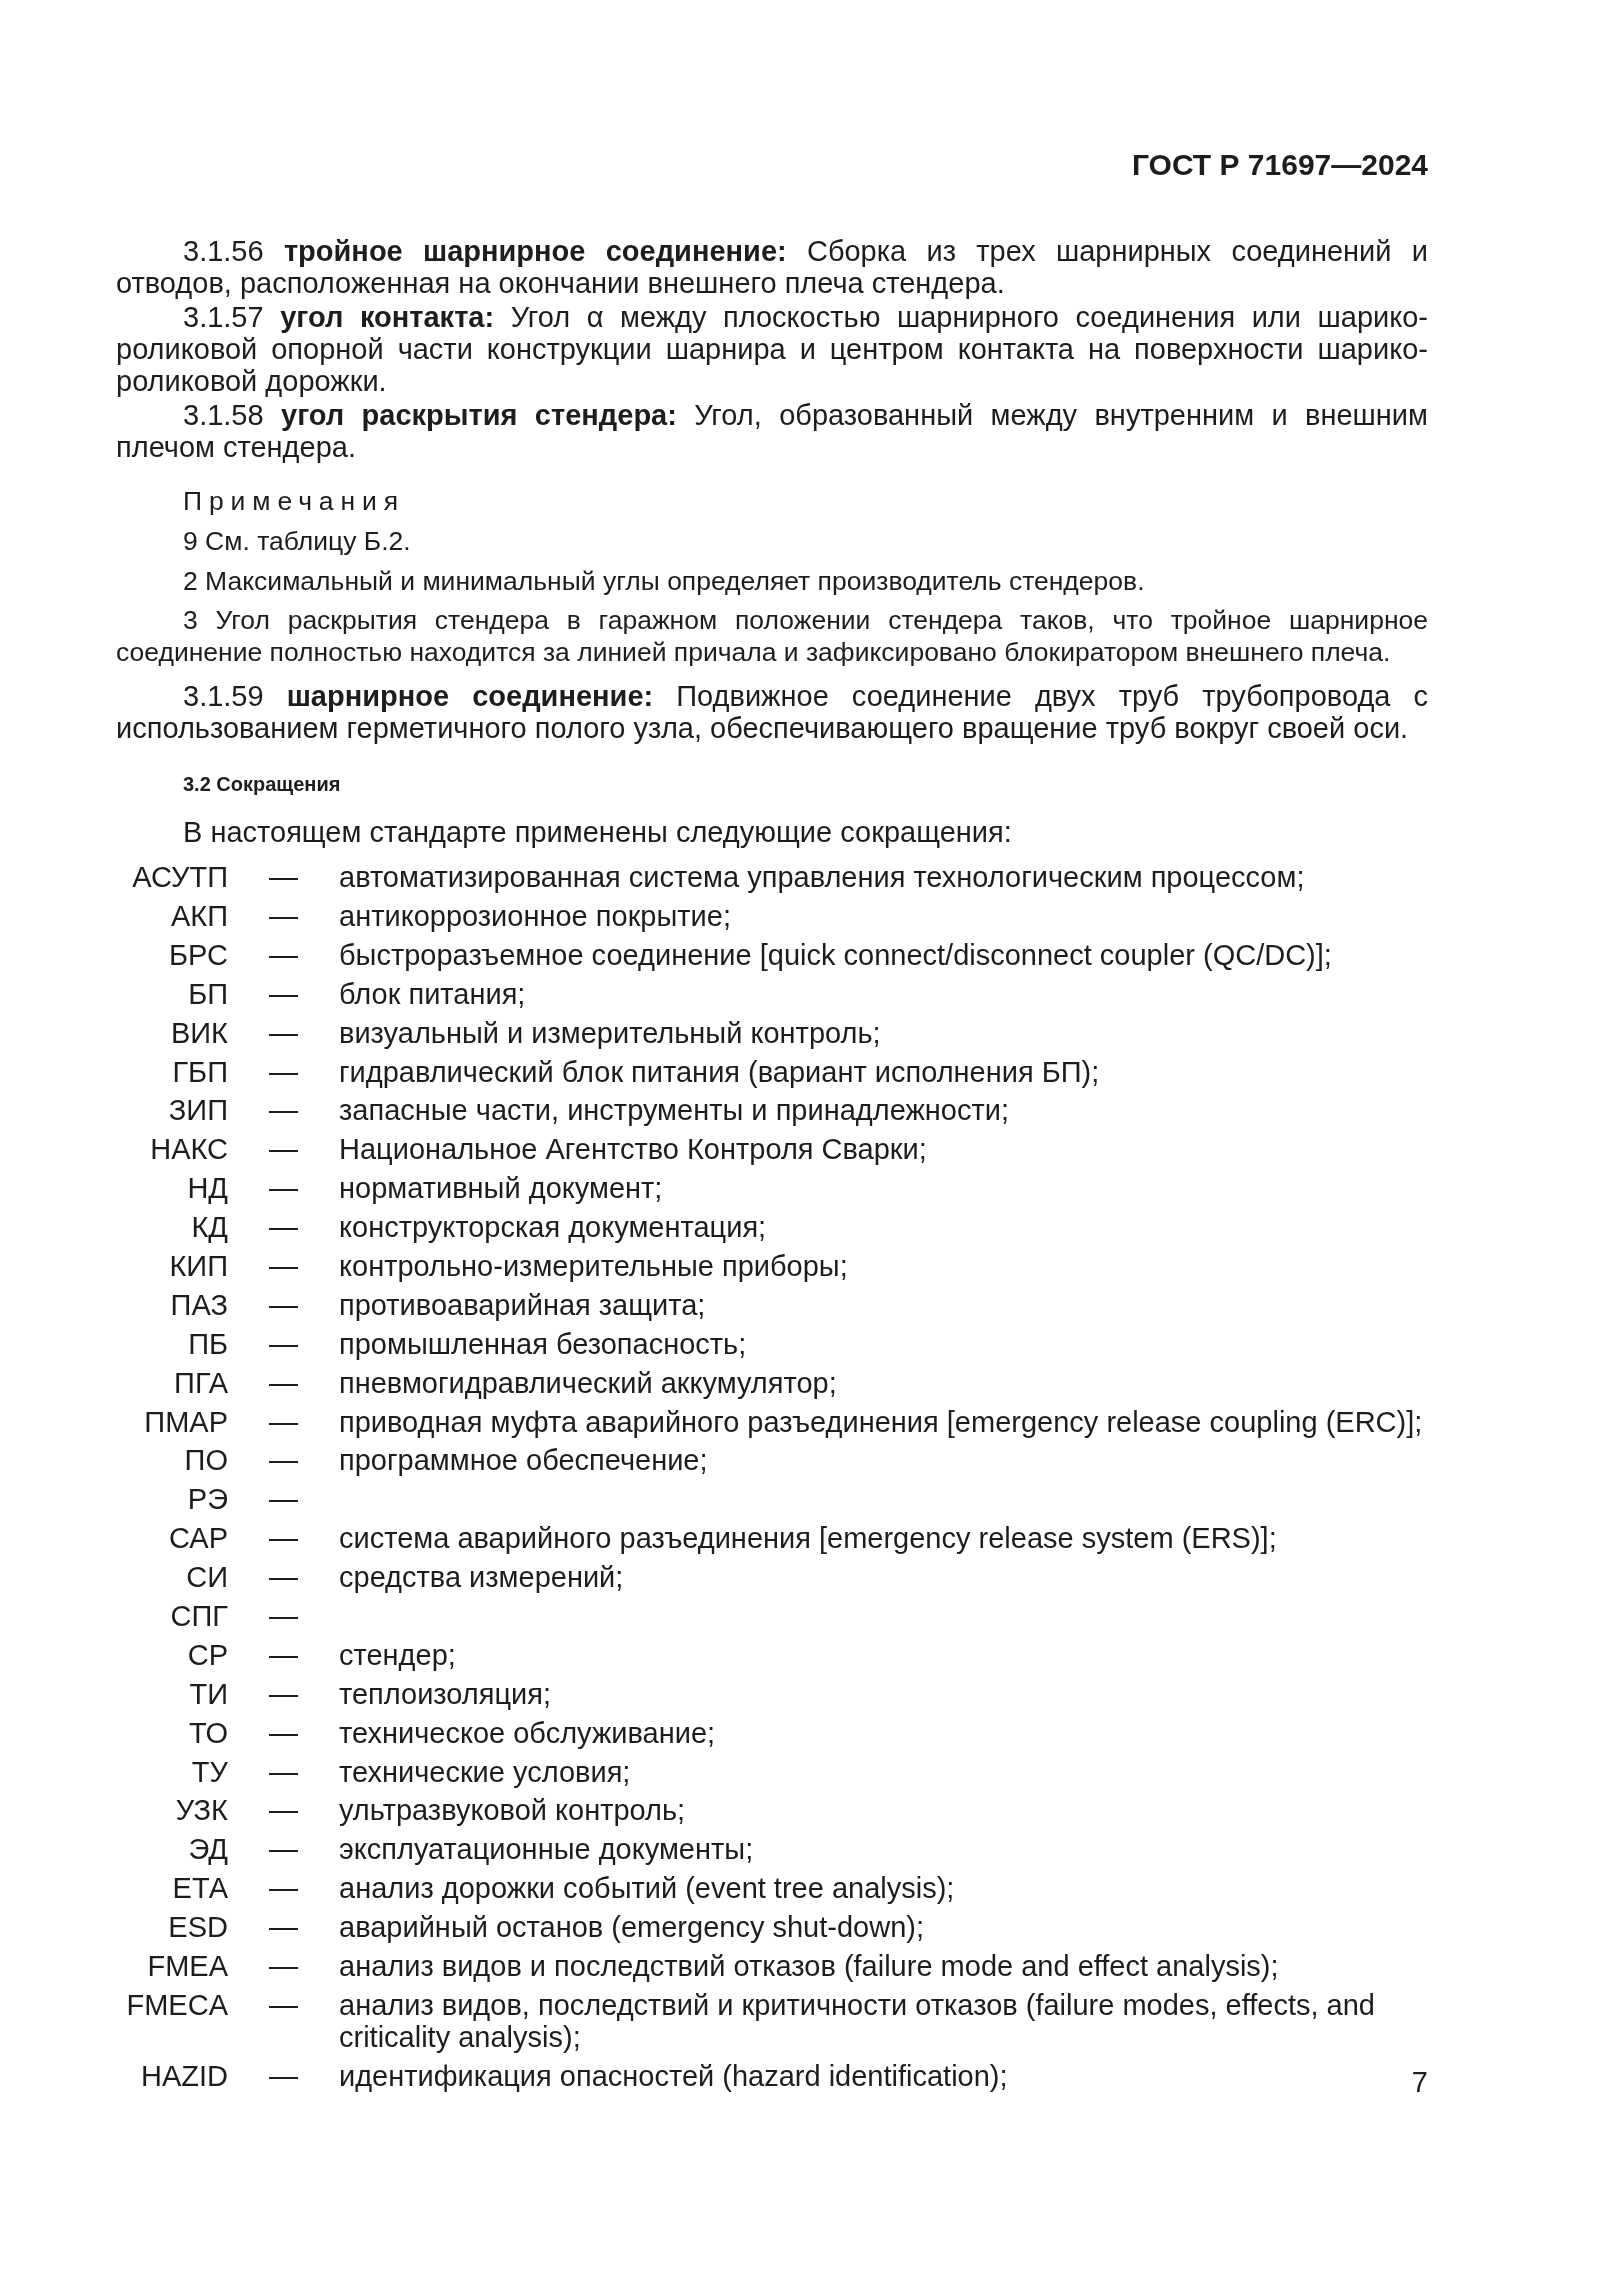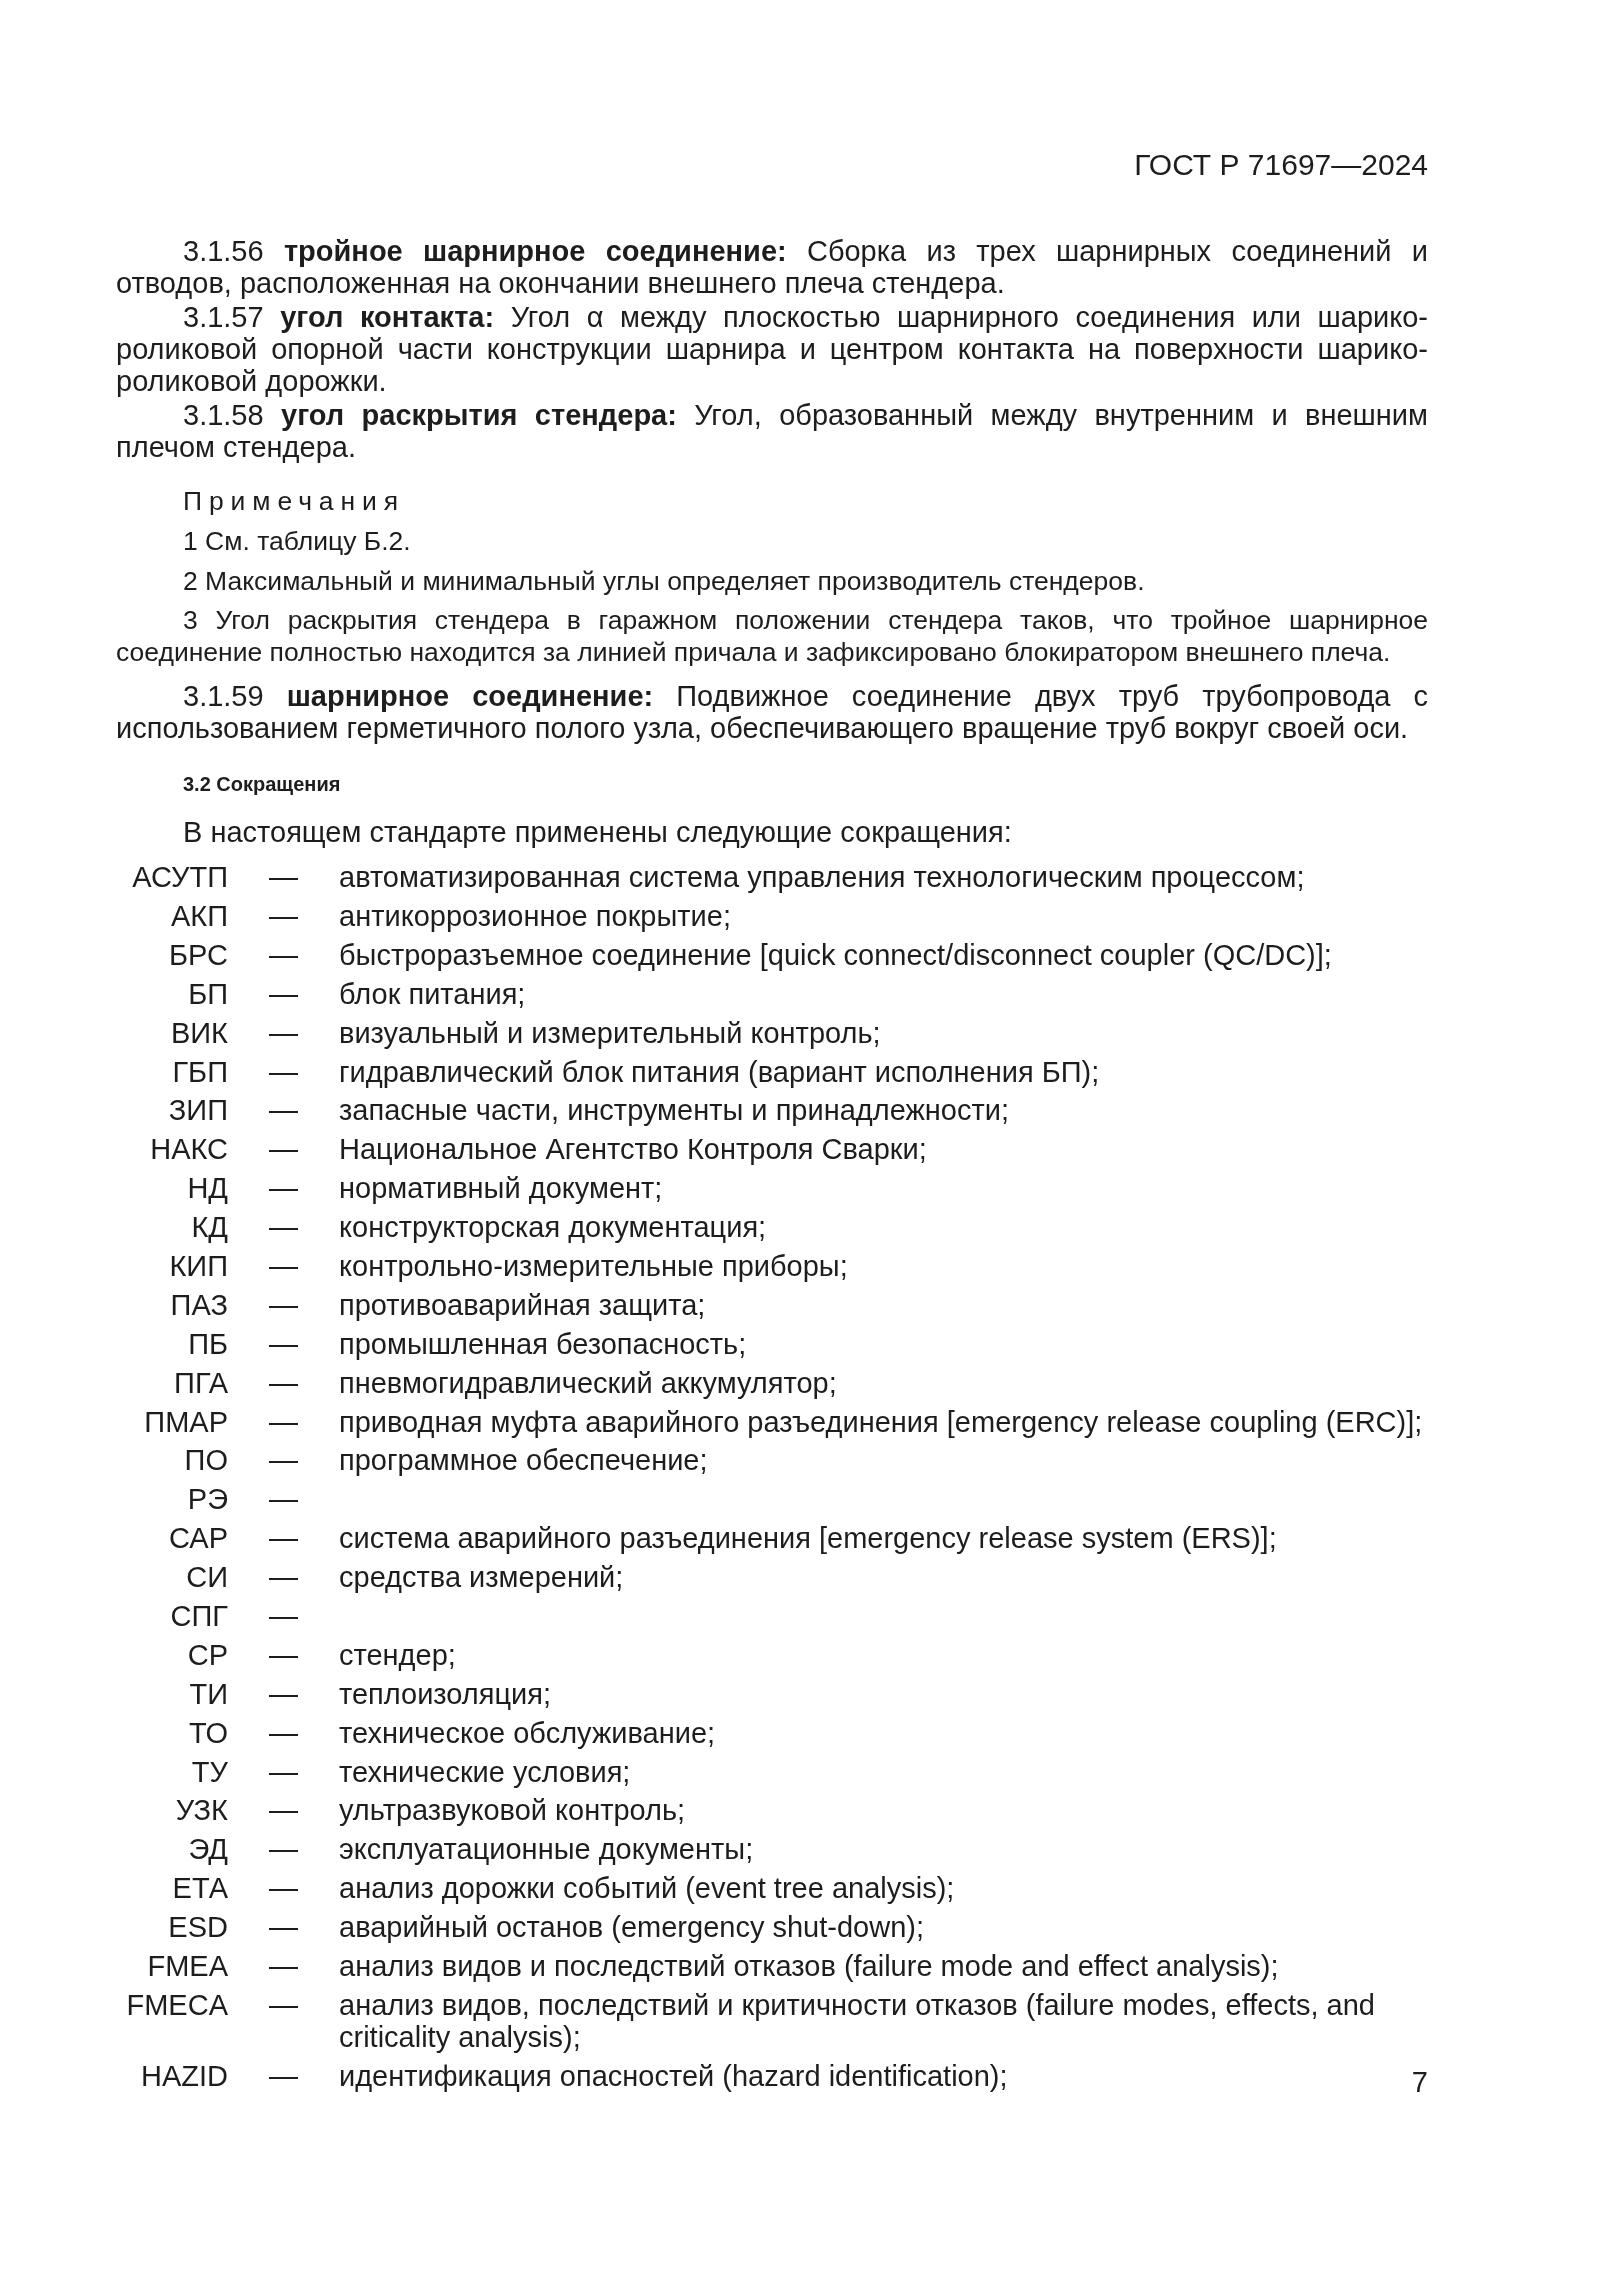--- a/index.html
+++ b/index.html
@@ -8,21 +8,21 @@
     position:relative;
     width:1621px; height:2293px;
     background:#ffffff;
     color:#1d1d1d;
     font-family:"Liberation Sans","DejaVu Sans",sans-serif;
     padding:149px 193px 0 116px;
     overflow:hidden;
   }
   .doc-header {
     text-align:right;
-    font-weight:normal;
+    font-weight:bold;
     font-size:30px;
     line-height:32px;
   }
   .terms-block { margin-top:54px; }
   .para {
     font-size:29px;
     line-height:32px;
     text-align:justify;
     text-indent:67px;
     margin-bottom:2px;
@@ -98,21 +98,21 @@
     </p>
     <p class="para">
       <span class="num">3.1.58</span>
       <span class="term">угол раскрытия стендера:</span>
       <span class="def-text">Угол, образованный между внутренним и внешним плечом стендера.</span>
     </p>
   </div>
 
   <div class="notes-block">
     <div class="notes-label">Примечания</div>
-    <p class="note">1 См. таблицу Б.2.</p>
+    <p class="note">9 См. таблицу Б.2.</p>
     <p class="note">2 Максимальный и минимальный углы определяет производитель стендеров.</p>
     <p class="note">3 Угол раскрытия стендера в гаражном положении стендера таков, что тройное шарнирное соединение полностью находится за линией причала и зафиксировано блокиратором внешнего плеча.</p>
   </div>
 
   <p class="para para-last">
     <span class="num">3.1.59</span>
     <span class="term">шарнирное соединение:</span>
     <span class="def-text">Подвижное соединение двух труб трубопровода с использованием герметичного полого узла, обеспечивающего вращение труб вокруг своей оси.</span>
   </p>
 

